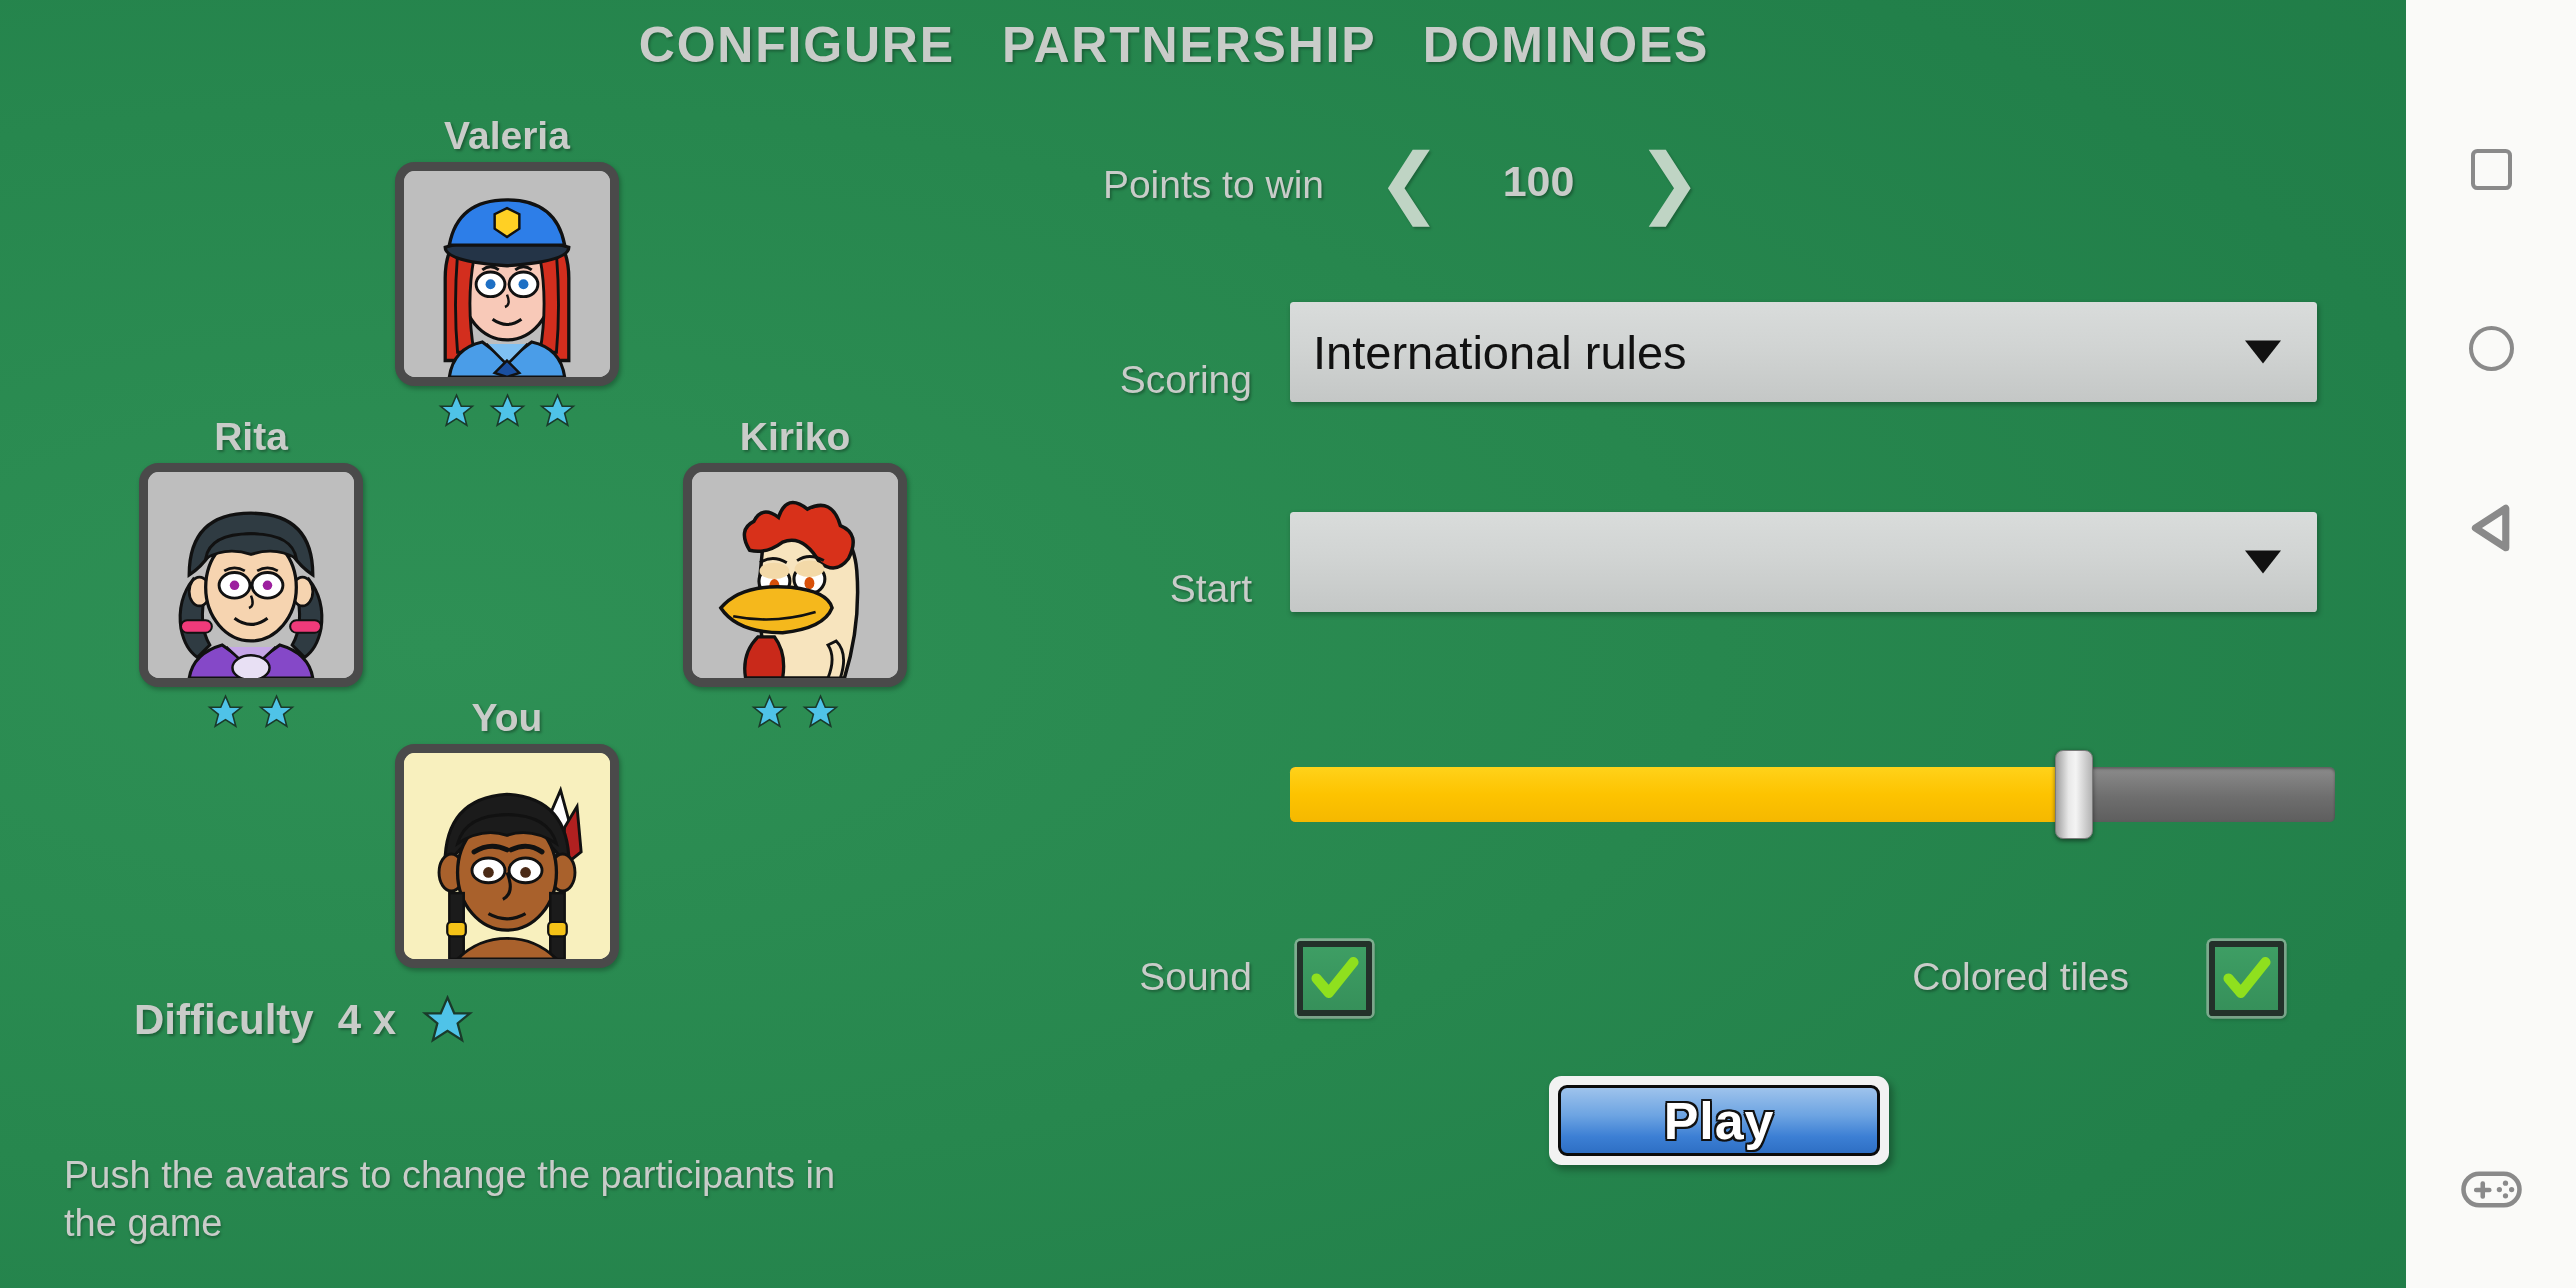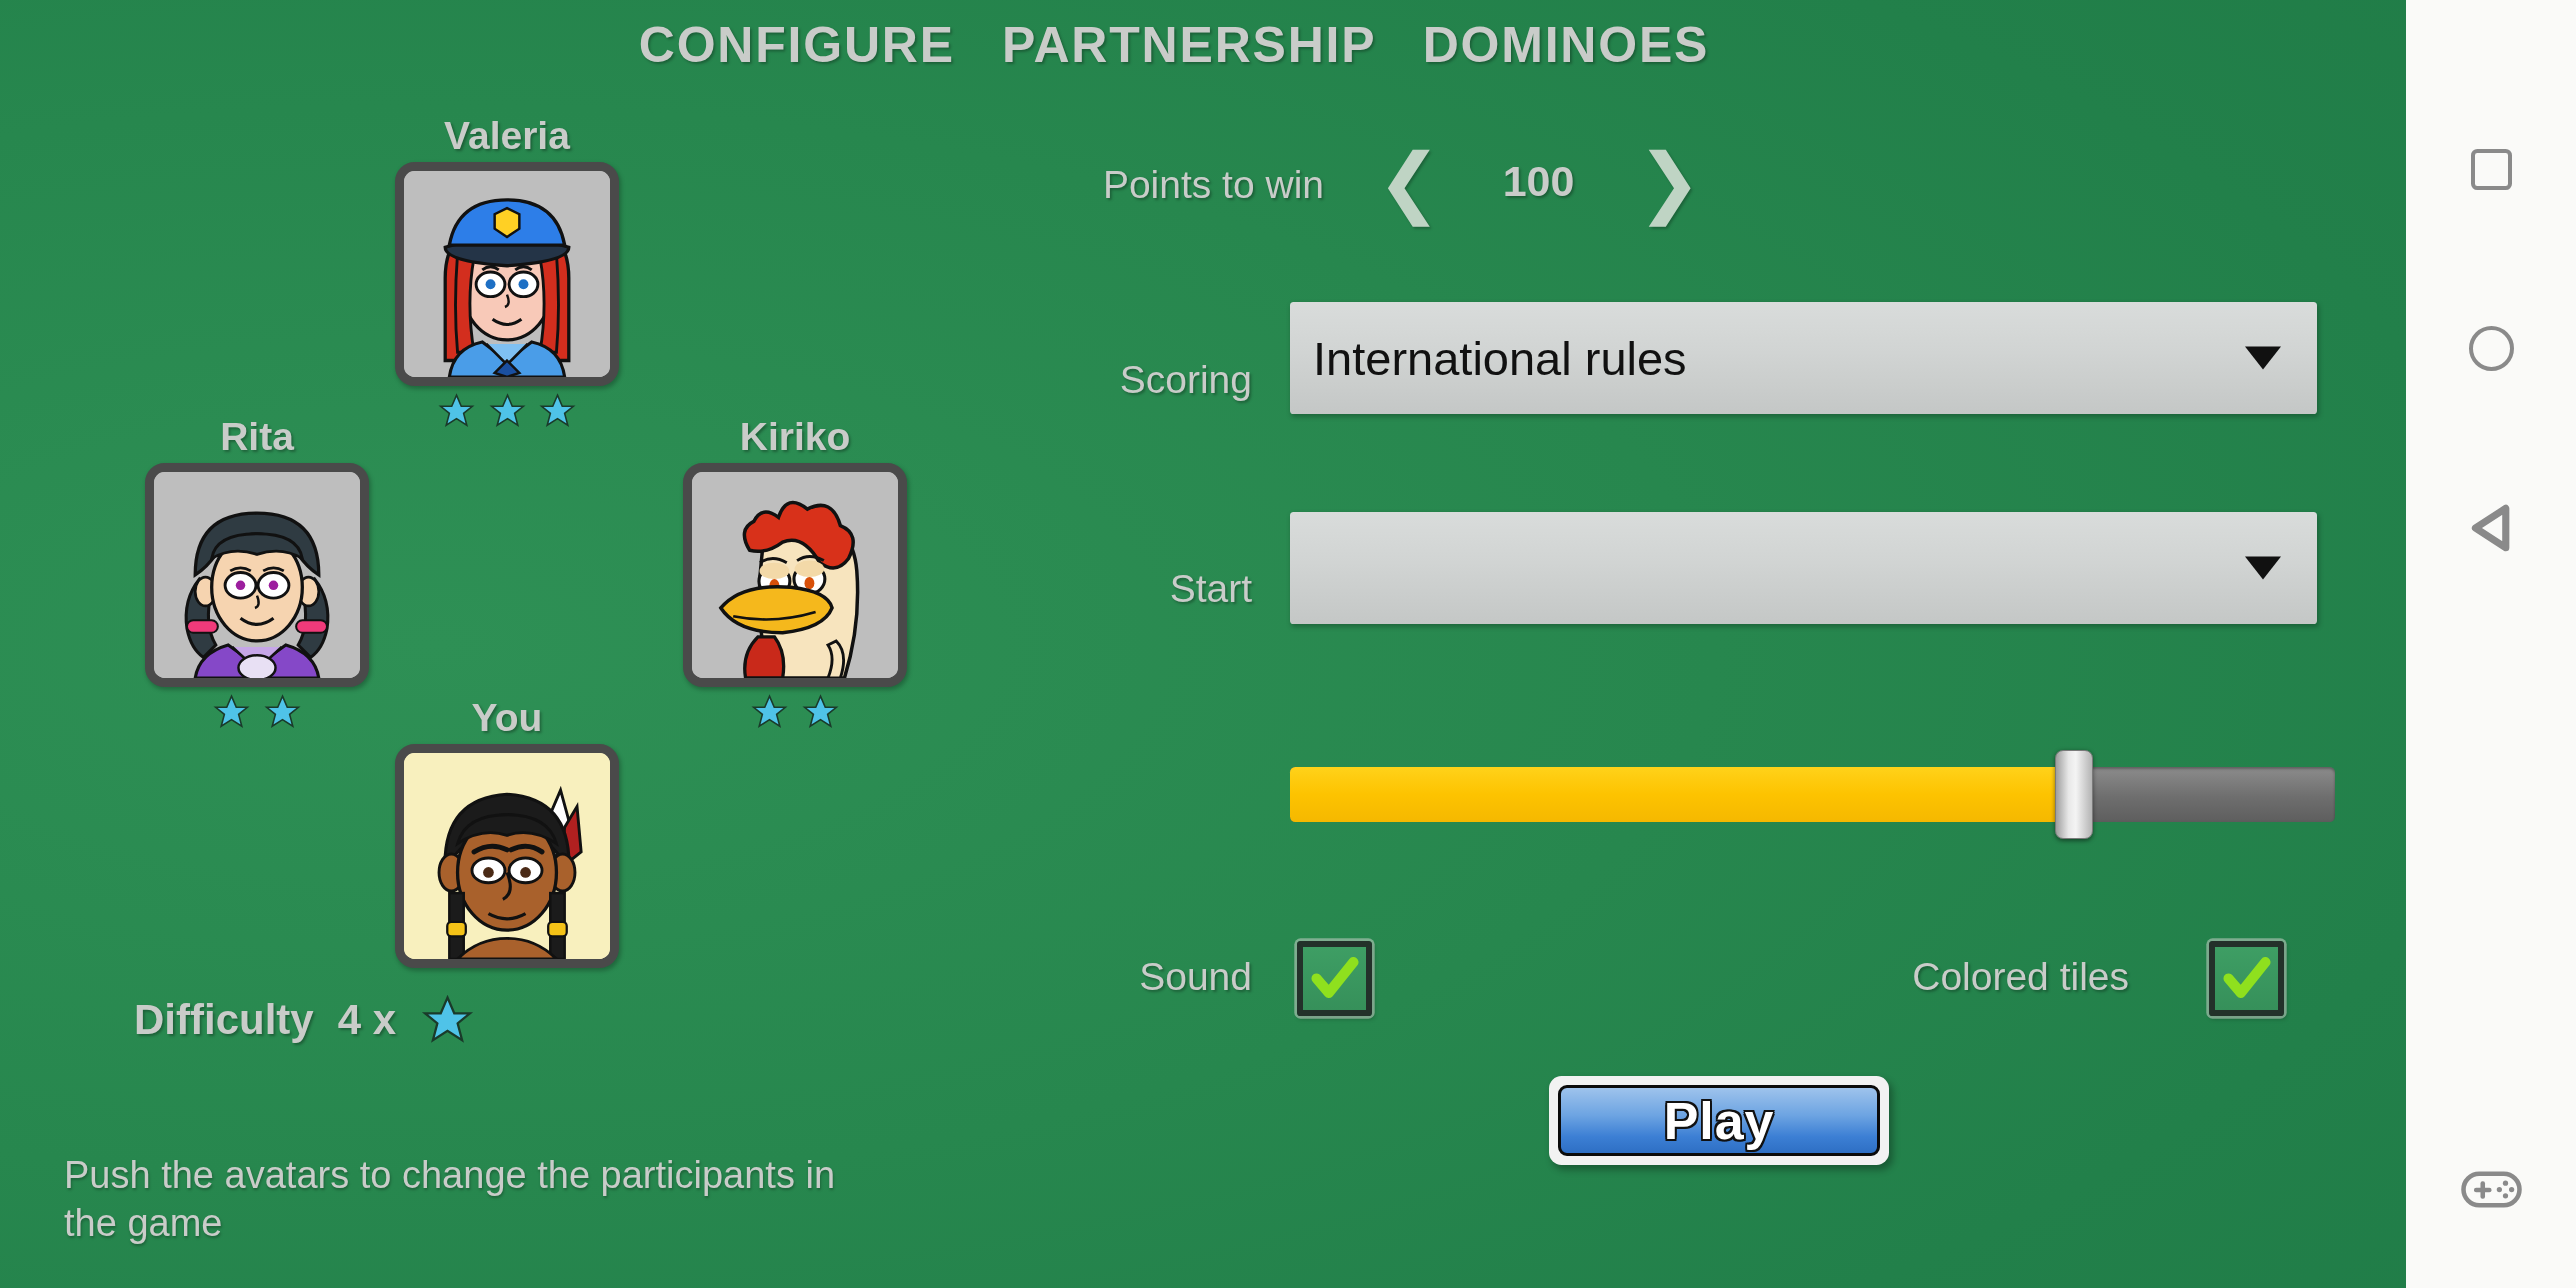--- a/index.html
+++ b/index.html
@@ -76,21 +76,21 @@
     text-shadow:1.8px 1.8px 2.7px rgba(0,0,0,0.25); cursor:pointer;
   }
   #points-value {
     position:absolute; top:5.4px; width:215px; text-align:center;
     font-size:43px; font-weight:bold; color:#C9CCC9;
     text-shadow:1.8px 1.8px 2.7px rgba(0,0,0,0.3);
   }
 
   
   .dropdown {
-    position:absolute; height:112px; width:1027px;
+    position:absolute; height:100px; width:1027px;
     background:linear-gradient(to bottom,#D9DCDB 0%, #D1D4D3 45%, #C4C7C6 100%);
     border-radius:3.6px;
     box-shadow:1.8px 2.7px 5.4px rgba(0,0,0,0.25);
     display:flex; align-items:center;
   }
   .dropdown .dd-text {
     font-size:47px; color:#111; padding-left:23px; white-space:nowrap;
   }
   .dd-arrow {
     position:absolute; right:36px; top:50%; transform:translateY(-50%);
@@ -209,21 +209,21 @@
           </svg>
         <svg width="39" height="38" viewBox="0 0 24 24">
             <path d="M12 2l3 7h7l-5.5 4.5L18.5 21 12 16.8 5.5 21 7.5 13.5 2 9h7z" fill="#4FC3E8" stroke="#1A3A2A" stroke-width="1"></path>
           </svg>
         <svg width="39" height="38" viewBox="0 0 24 24">
             <path d="M12 2l3 7h7l-5.5 4.5L18.5 21 12 16.8 5.5 21 7.5 13.5 2 9h7z" fill="#4FC3E8" stroke="#1A3A2A" stroke-width="1"></path>
           </svg>
       </div>
     </div>
 
-    <div class="avatar-card" style="left:72px; top:417px;padding-left:36px;">
+    <div class="avatar-card" style="left:66px; top:417px;padding-left:36px;">
       <div class="avatar-name">Rita</div>
       <div class="avatar-frame">
         <svg viewBox="0 0 100 100">
           <rect width="100" height="100" fill="#BEBEBE"></rect>
 
           <path d="M22 52 Q14 62 16 76 Q18 86 24 90 L30 84 Q24 74 28 58 Z" fill="#2F3B42" stroke="#111" stroke-width="1.5"></path>
           <path d="M78 52 Q86 62 84 76 Q82 86 76 90 L70 84 Q76 74 72 58 Z" fill="#2F3B42" stroke="#111" stroke-width="1.5"></path>
           <rect x="16" y="72" width="15" height="6" rx="3" fill="#F03A7A" stroke="#111" stroke-width="1"></rect>
           <rect x="69" y="72" width="15" height="6" rx="3" fill="#F03A7A" stroke="#111" stroke-width="1"></rect>
 

